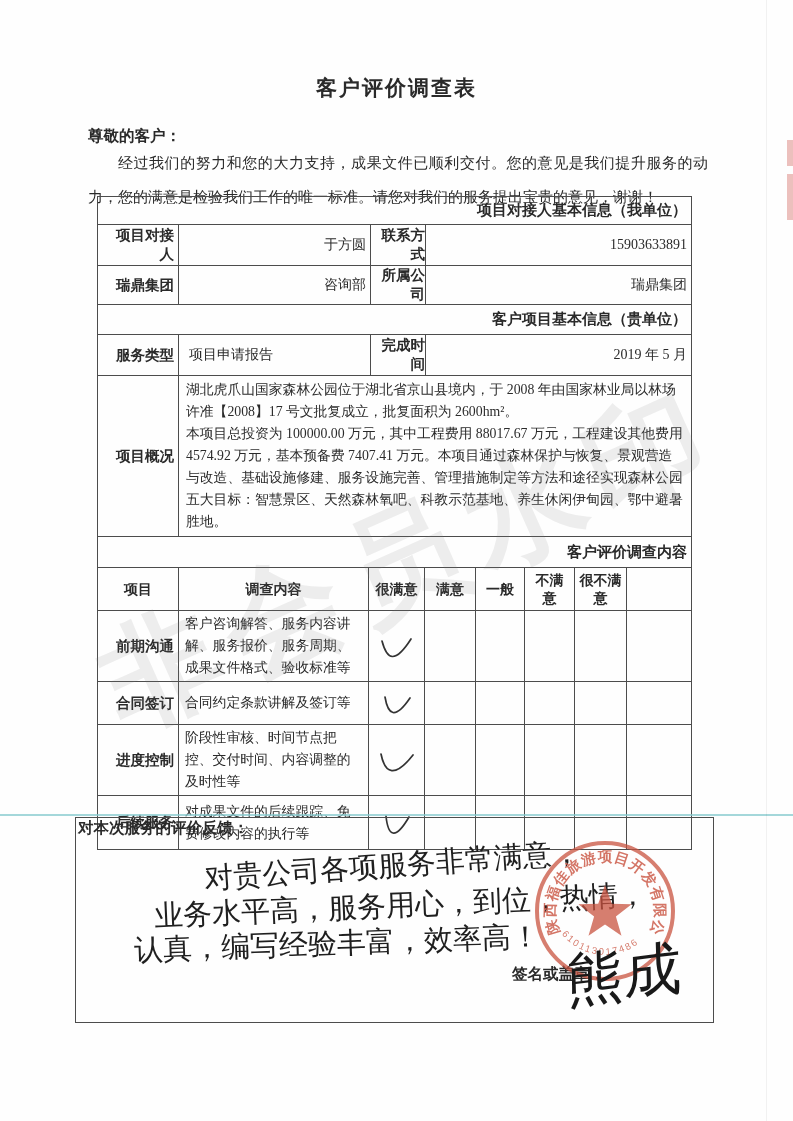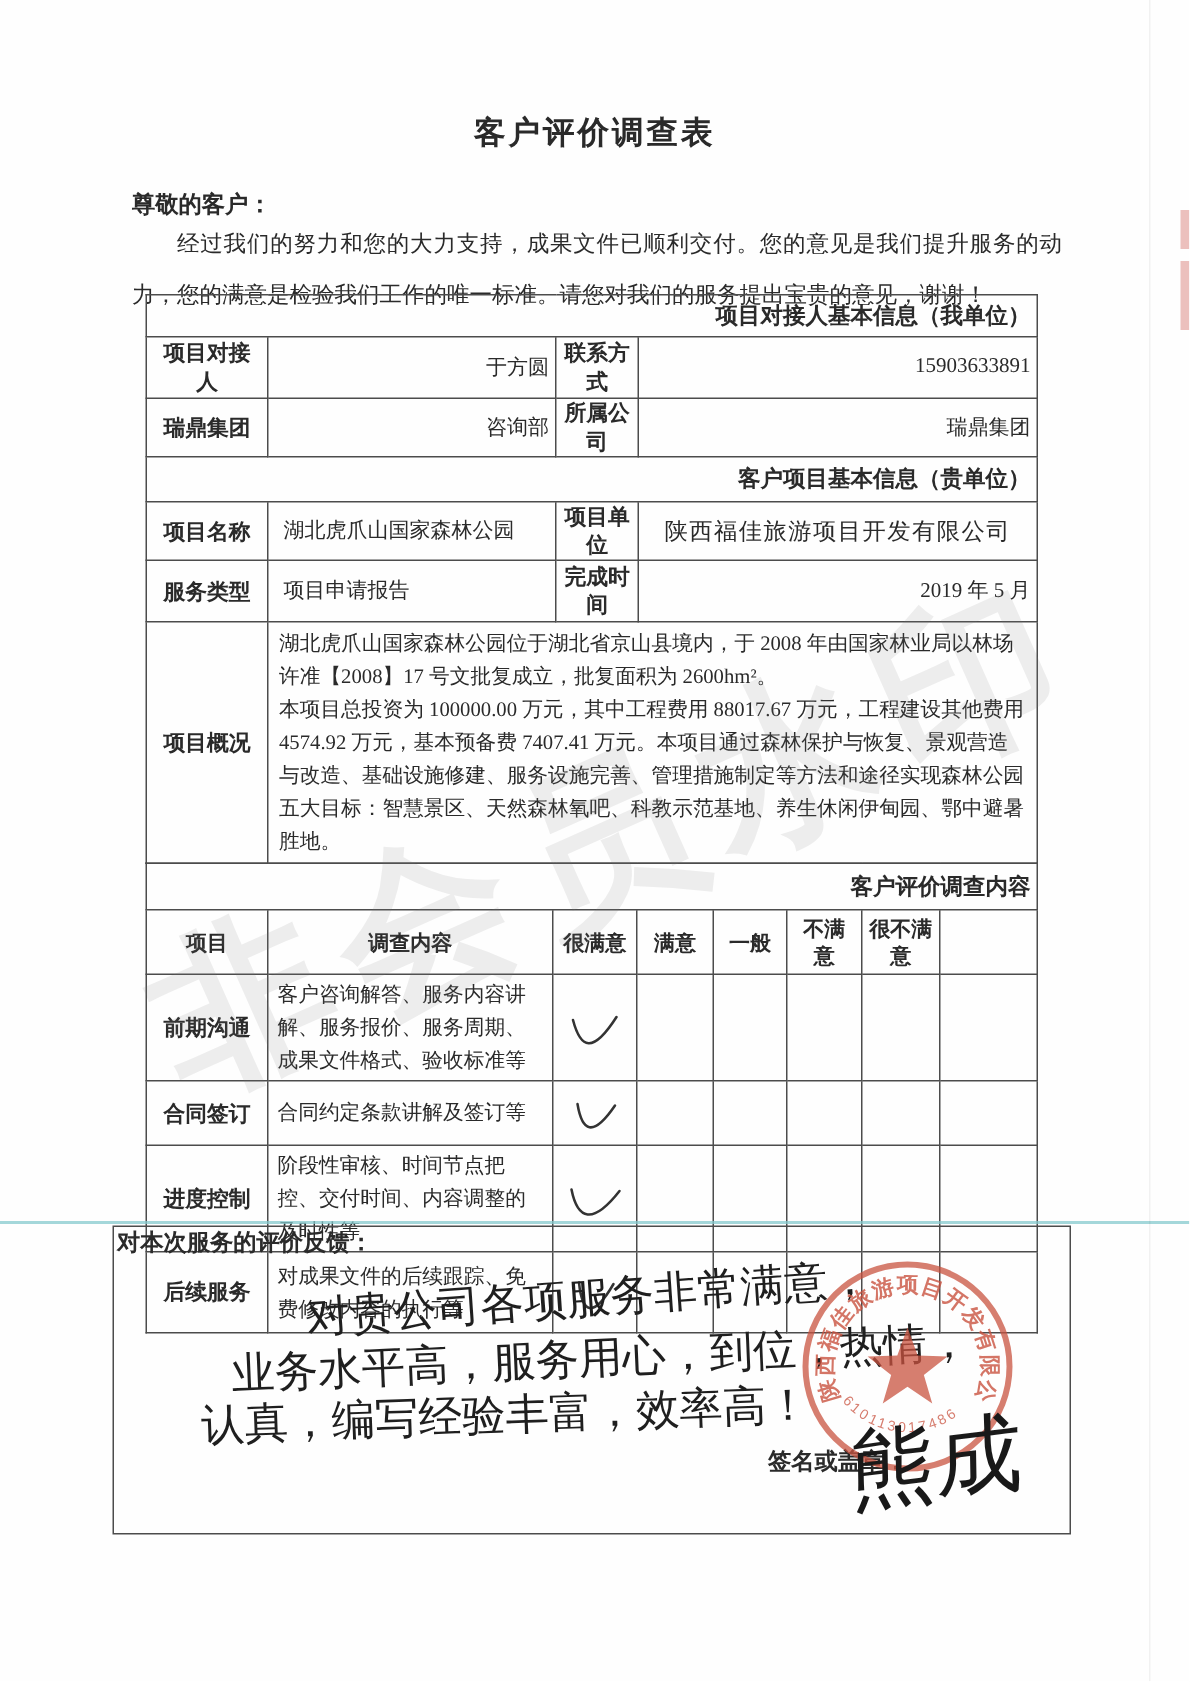--- a/index.html
+++ b/index.html
@@ -25,21 +25,21 @@
   .salutation { position:absolute; top:126px; left:88px; font-size:15.5px; font-weight:bold; }
   .intro { position:absolute; top:146px; left:88px; width:620px; font-size:15px;
     line-height:34px; text-align:justify; text-indent:2em; }
   
   .tables { position:absolute; left:97px; top:196px; width:596px; }
   table { border-collapse:collapse; table-layout:fixed; width:594px; }
   td,th { border:1px solid #4c4c4c; padding:1px 4px; font-size:14px; font-weight:normal;
     overflow:hidden; }
   th.section-head { text-align:right; font-weight:bold; font-size:15px;
     font-family:"Liberation Sans","DejaVu Sans",sans-serif; }
-  td.lbl { text-align:center; font-weight:bold; font-size:14.5px;
+  td.lbl { text-align:right; font-weight:bold; font-size:14.5px;
     font-family:"Liberation Sans","DejaVu Sans",sans-serif; }
   td.val { text-align:right; }
   td.val-left { text-align:left; padding-left:10px; }
   td.company { text-align:center; font-size:15.5px; letter-spacing:1px; padding:0; }
   td.overview { text-align:left; font-size:13.8px; line-height:22px; padding:3px 7px; vertical-align:middle; }
   .survey-table { margin-top:-1px; }
   .survey-table td.content { text-align:left; font-size:13.8px; line-height:22px; padding:2px 6px; }
   .survey-table td.rate { text-align:center; padding:0; vertical-align:middle; }
   .colhead { text-align:center; font-weight:bold; font-size:14px;
     font-family:"Liberation Sans","DejaVu Sans",sans-serif; line-height:18px; }
@@ -91,26 +91,20 @@
       </tr>
       <tr style="height:31px">
         <td class="lbl">瑞鼎集团</td>
         <td class="val">咨询部</td>
         <td class="lbl" style="padding:0">所属公司</td>
         <td class="val">瑞鼎集团</td>
       </tr>
       <tr style="height:30px">
             <th class="section-head" colspan="4">客户项目基本信息（贵单位）</th>
           </tr>
-      <tr style="height:32px">
-        <td class="lbl">项目名称</td>
-        <td class="val-left">湖北虎爪山国家森林公园</td>
-        <td class="lbl" style="padding:0">项目单位</td>
-        <td class="company">陕西福佳旅游项目开发有限公司</td>
-      </tr>
       <tr style="height:41px">
         <td class="lbl">服务类型</td>
         <td class="val-left">项目申请报告</td>
         <td class="lbl" style="padding:0">完成时间</td>
         <td class="val">2019 年 5 月</td>
       </tr>
       <tr style="height:135px">
         <td class="lbl">项目概况</td>
         <td class="overview" colspan="3">
           <div>湖北虎爪山国家森林公园位于湖北省京山县境内，于 2008 年由国家林业局以林场许准【2008】17 号文批复成立，批复面积为 2600hm²。</div>

